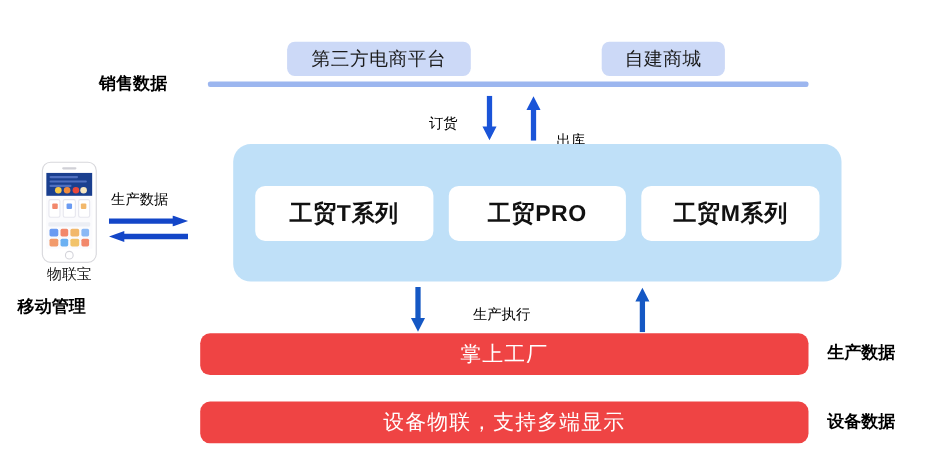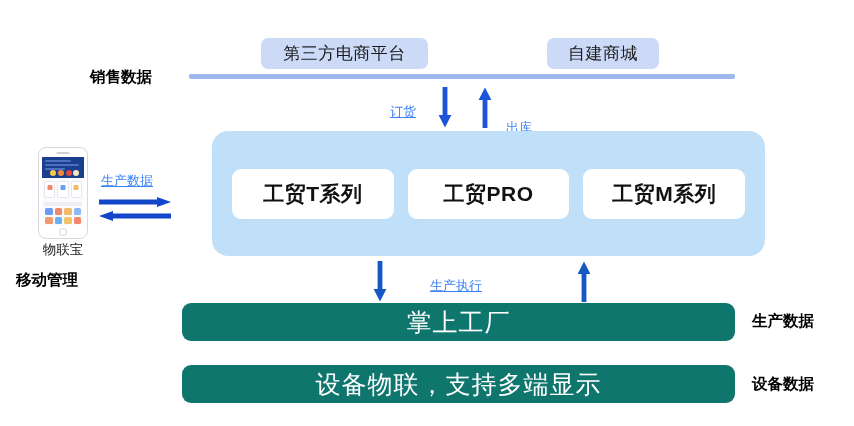--- a/index.html
+++ b/index.html
@@ -55,24 +55,23 @@
     white-space: nowrap;
   }
   #label-sales      { left: 90px;  top: 69px; }
   #label-mobile-mgmt{ left: 16px;  top: 272px; }
   #label-production { left: 752px; top: 313px; }
   #label-device     { left: 752px; top: 376px; }
 
   
   .flow-caption {
     font-size: 13px;
-    color: #3b82f6;
+    color: #000000;
     line-height: 1;
     white-space: nowrap;
-    text-decoration: underline;
   }
   #cap-order   { left: 390px; top: 105px; }
   #cap-outbound{ left: 506px; top: 105px; margin-top: 16px; }
   #cap-produce { left: 430px; top: 279px; }
   #cap-mobilenet{ left: 101px; top: 174px; font-size: 13px; }
 
   
   .v-arrow { width: 14px; }
   .v-arrow svg { display: block; }
 
@@ -112,27 +111,27 @@
     justify-content: center;
     font-size: 21px;
     font-weight: bold;
     color: #111111;
     letter-spacing: 0.5px;
     white-space: nowrap;
   }
 
   
   .blue-bar {
-    background: #0f766e;
+    background: #ef4444;
     border-radius: 9px;
     color: #ffffff;
     display: flex;
     align-items: center;
     justify-content: center;
-    font-size: 25px;
+    font-size: 19px;
     letter-spacing: 1px;
     white-space: nowrap;
   }
   #bar-factory { left: 182px; top: 303px; width: 553px; height: 38px; }
   #bar-device  { left: 182px; top: 365px; width: 553px; height: 38px; }
 
   
   #phone-wrap { left: 38px; top: 147px; width: 50px; height: 92px; }
   #phone-body {
     position: absolute;

